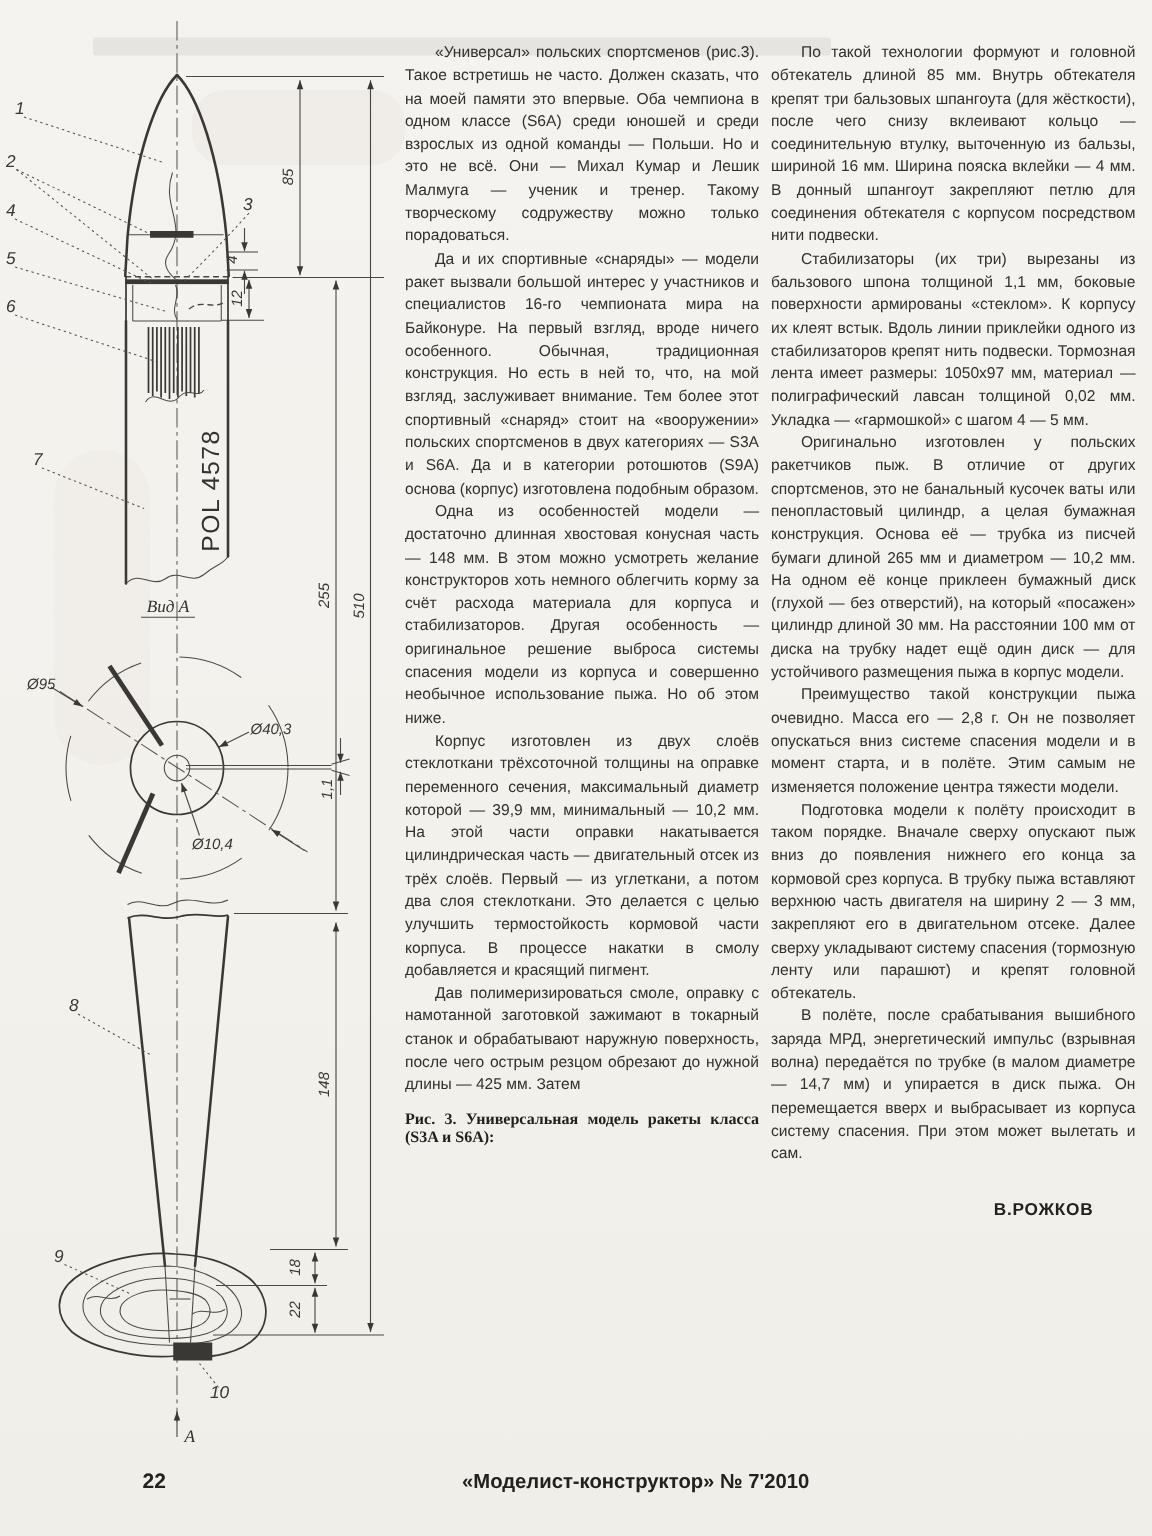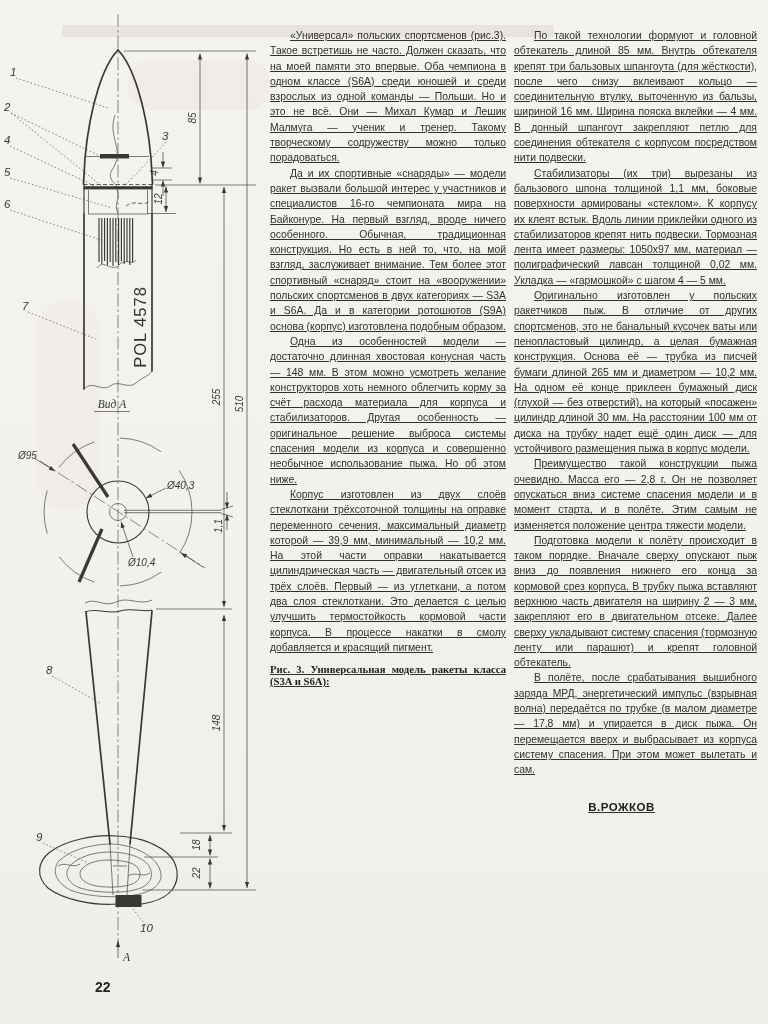--- a/index.html
+++ b/index.html
@@ -1,28 +1,28 @@
 <!DOCTYPE html>
 <html><head>
 <meta charset="utf-8">
 <title>Моделист-конструктор стр.22</title>
 <style>
   html,body{margin:0;padding:0;background:#dddbd5;}
   .page{position:relative;width:768px;height:1024px;overflow:hidden;
         background:linear-gradient(180deg,#f4f3ef 0%,#f2f1ec 60%,#efeee8 100%);
         font-family:"Liberation Sans",sans-serif;color:#2d2b28;}
   .ghost{position:absolute;pointer-events:none;}
-  .col{position:absolute;top:28px;font-size:10.4px;line-height:15.3px;text-align:justify;color:#32302c;text-decoration:underline;}
+  .col{position:absolute;top:28px;font-size:10.4px;line-height:15.3px;text-align:justify;color:#32302c;}
   .col p{margin:0;text-indent:20px;}
   .col-middle{left:270px;width:236px;}
   .col-right{left:514px;width:243px;}
   .caption{margin-top:8px;font-family:"Liberation Serif",serif;}
   .cap-title{font-weight:bold;font-size:10.7px;line-height:12.2px;color:#23211e;}
   .cap-body{font-size:10.3px;line-height:12.1px;text-align:justify;color:#2a2824;}
-  .author{margin-top:22px;padding-right:28px;text-align:center;font-weight:bold;font-size:11.5px;letter-spacing:.5px;color:#23211e;}
+  .author{margin-top:22px;padding-right:28px;text-align:right;font-weight:bold;font-size:11.5px;letter-spacing:.5px;color:#23211e;}
   .footer{position:absolute;top:979px;left:0;width:768px;height:30px;font-weight:bold;color:#23211e;}
   .page-num{position:absolute;left:95px;top:0;font-size:14px;}
   .mag{position:absolute;left:308px;top:1px;font-size:13.5px;}
   
   .s-thick{stroke:#3a3834;stroke-width:1.7;fill:none;stroke-linecap:round;}
   .s-med{stroke:#3a3834;stroke-width:1.15;fill:none;}
   .s-thin{stroke:#4a4844;stroke-width:.7;fill:none;}
   .s-dim{stroke:#4a4844;stroke-width:.75;fill:none;}
   .s-dash{stroke:#4a4844;stroke-width:.9;stroke-dasharray:4 2.5;fill:none;}
   .s-cl{stroke:#5a5852;stroke-width:.7;stroke-dasharray:13 3 2.5 3;fill:none;}
@@ -228,32 +228,34 @@
       <text class="t-call" x="36" y="841">9</text>
       <text class="t-call" x="140" y="932">10</text>
     </g>
   </svg>
 
   <div class="col col-middle">
     <p>«Универсал» польских спортсменов (рис.3). Такое встретишь не часто. Должен сказать, что на моей памяти это впервые. Оба чемпиона в одном классе (S6A) среди юношей и среди взрослых из одной команды — Польши. Но и это не всё. Они — Михал Кумар и Лешик Малмуга — ученик и тренер. Такому творческому содружеству можно только порадоваться.</p>
     <p>Да и их спортивные «снаряды» — модели ракет вызвали большой интерес у участников и специалистов 16-го чемпионата мира на Байконуре. На первый взгляд, вроде ничего особенного. Обычная, традиционная конструкция. Но есть в ней то, что, на мой взгляд, заслуживает внимание. Тем более этот спортивный «снаряд» стоит на «вооружении» польских спортсменов в двух категориях — S3A и S6A. Да и в категории ротошютов (S9A) основа (корпус) изготовлена подобным образом.</p>
     <p>Одна из особенностей модели — достаточно длинная хвостовая конусная часть — 148 мм. В этом можно усмотреть желание конструкторов хоть немного облегчить корму за счёт расхода материала для корпуса и стабилизаторов. Другая особенность — оригинальное решение выброса системы спасения модели из корпуса и совершенно необычное использование пыжа. Но об этом ниже.</p>
     <p>Корпус изготовлен из двух слоёв стеклоткани трёхсоточной толщины на оправке переменного сечения, максимальный диаметр которой — 39,9 мм, минимальный — 10,2 мм. На этой части оправки накатывается цилиндрическая часть — двигательный отсек из трёх слоёв. Первый — из углеткани, а потом два слоя стеклоткани. Это делается с целью улучшить термостойкость кормовой части корпуса. В процессе накатки в смолу добавляется и красящий пигмент.</p>
+    <p>Дав полимеризироваться смоле, оправку с намотанной заготовкой зажимают в токарный станок и обрабатывают наружную поверхность, после чего острым резцом обрезают до нужной длины — 425 мм. Затем</p>
     <div class="caption">
       <div class="cap-title">Рис. 3. Универсальная модель ракеты класса (S3A и S6A):</div>
     </div>
   </div>
 
   <div class="col col-right">
     <p>По такой технологии формуют и головной обтекатель длиной 85 мм. Внутрь обтекателя крепят три бальзовых шпангоута (для жёсткости), после чего снизу вклеивают кольцо — соединительную втулку, выточенную из бальзы, шириной 16 мм. Ширина пояска вклейки — 4 мм. В донный шпангоут закрепляют петлю для соединения обтекателя с корпусом посредством нити подвески.</p>
     <p>Стабилизаторы (их три) вырезаны из бальзового шпона толщиной 1,1 мм, боковые поверхности армированы «стеклом». К корпусу их клеят встык. Вдоль линии приклейки одного из стабилизаторов крепят нить подвески. Тормозная лента имеет размеры: 1050х97 мм, материал — полиграфический лавсан толщиной 0,02 мм. Укладка — «гармошкой» с шагом 4 — 5 мм.</p>
     <p>Оригинально изготовлен у польских ракетчиков пыж. В отличие от других спортсменов, это не банальный кусочек ваты или пенопластовый цилиндр, а целая бумажная конструкция. Основа её — трубка из писчей бумаги длиной 265 мм и диаметром — 10,2 мм. На одном её конце приклеен бумажный диск (глухой — без отверстий), на который «посажен» цилиндр длиной 30 мм. На расстоянии 100 мм от диска на трубку надет ещё один диск — для устойчивого размещения пыжа в корпус модели.</p>
     <p>Преимущество такой конструкции пыжа очевидно. Масса его — 2,8 г. Он не позволяет опускаться вниз системе спасения модели и в момент старта, и в полёте. Этим самым не изменяется положение центра тяжести модели.</p>
     <p>Подготовка модели к полёту происходит в таком порядке. Вначале сверху опускают пыж вниз до появления нижнего его конца за кормовой срез корпуса. В трубку пыжа вставляют верхнюю часть двигателя на ширину 2 — 3 мм, закрепляют его в двигательном отсеке. Далее сверху укладывают систему спасения (тормозную ленту или парашют) и крепят головной обтекатель.</p>
-    <p>В полёте, после срабатывания вышибного заряда МРД, энергетический импульс (взрывная волна) передаётся по трубке (в малом диаметре — 17,8 мм) и упирается в диск пыжа. Он перемещается вверх и выбрасывает из корпуса систему спасения. При этом может вылетать и сам.</p>
+    <p>В полёте, после срабатывания вышибного заряда МРД, энергетический импульс (взрывная волна) передаётся по трубке (в малом диаметре — 14,7 мм) и упирается в диск пыжа. Он перемещается вверх и выбрасывает из корпуса систему спасения. При этом может вылетать и сам.</p>
     <div class="author">В.РОЖКОВ</div>
   </div>
 
   <div class="footer">
     <span class="page-num">22</span>
+    <span class="mag">«Моделист-конструктор» № 7'2010</span>
   </div>
 
 </div>
 
 </body></html>

